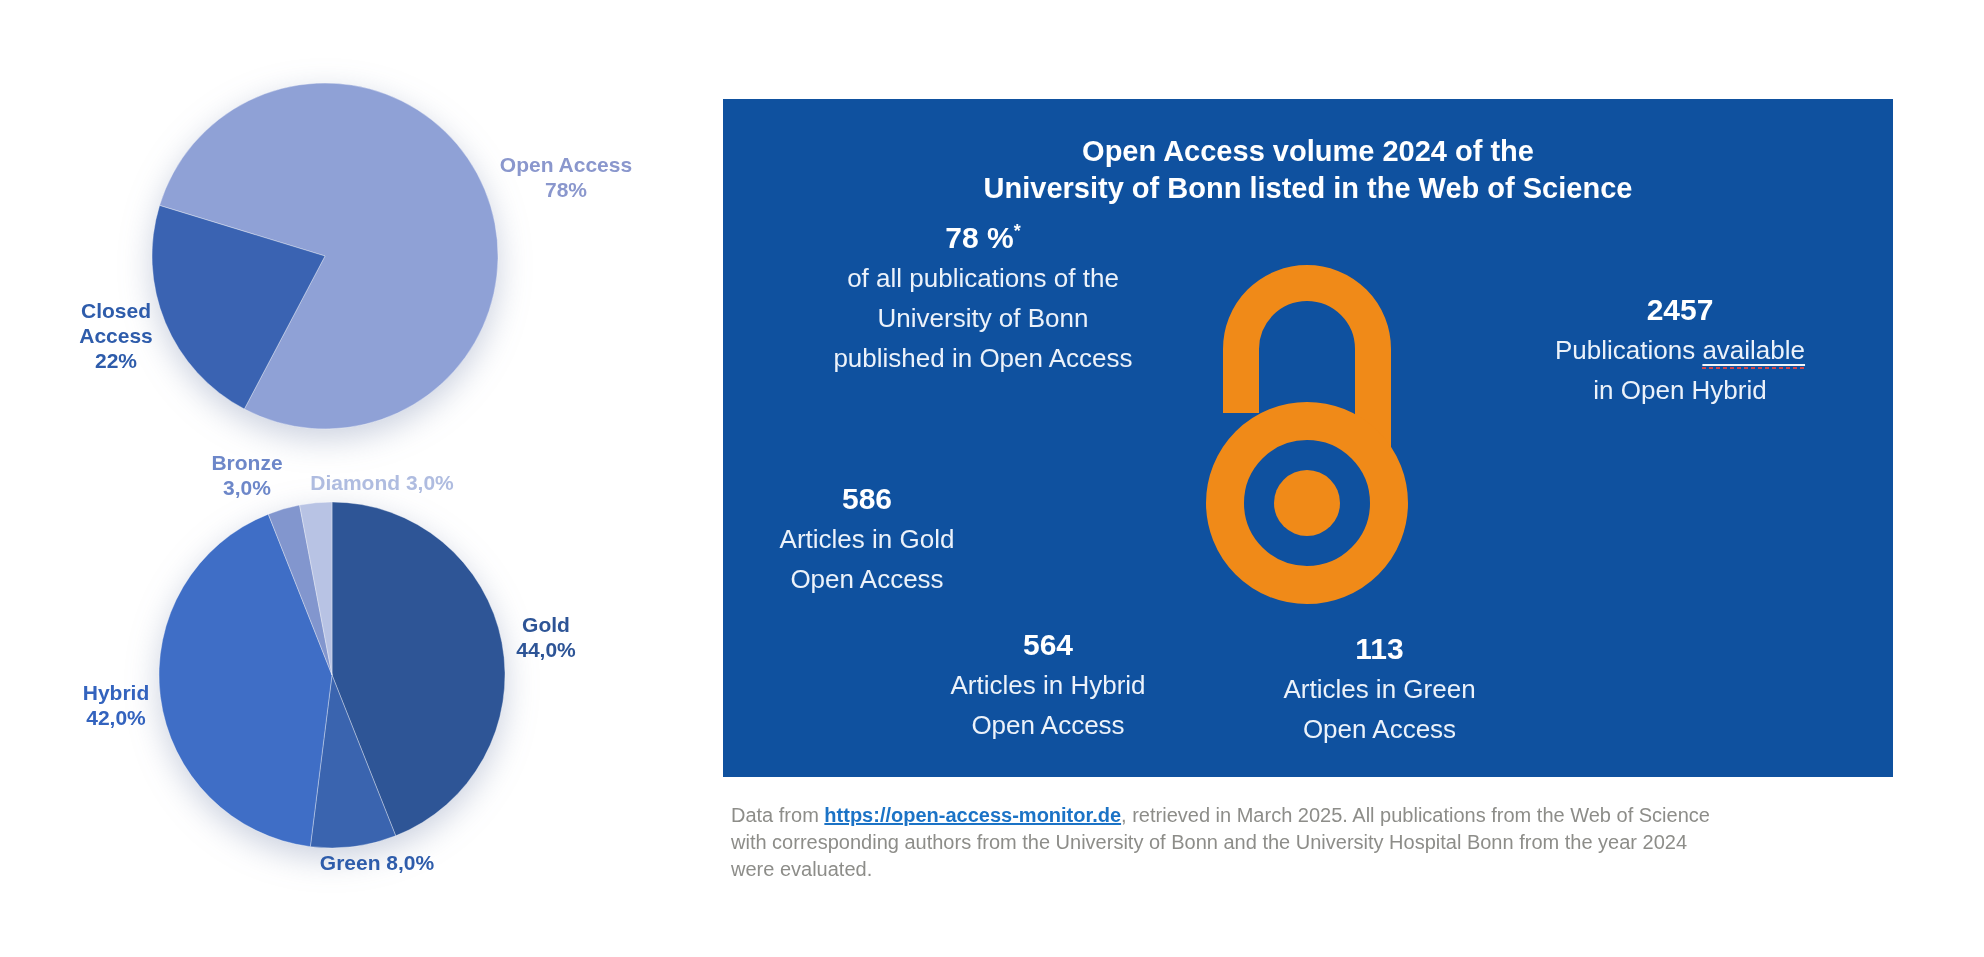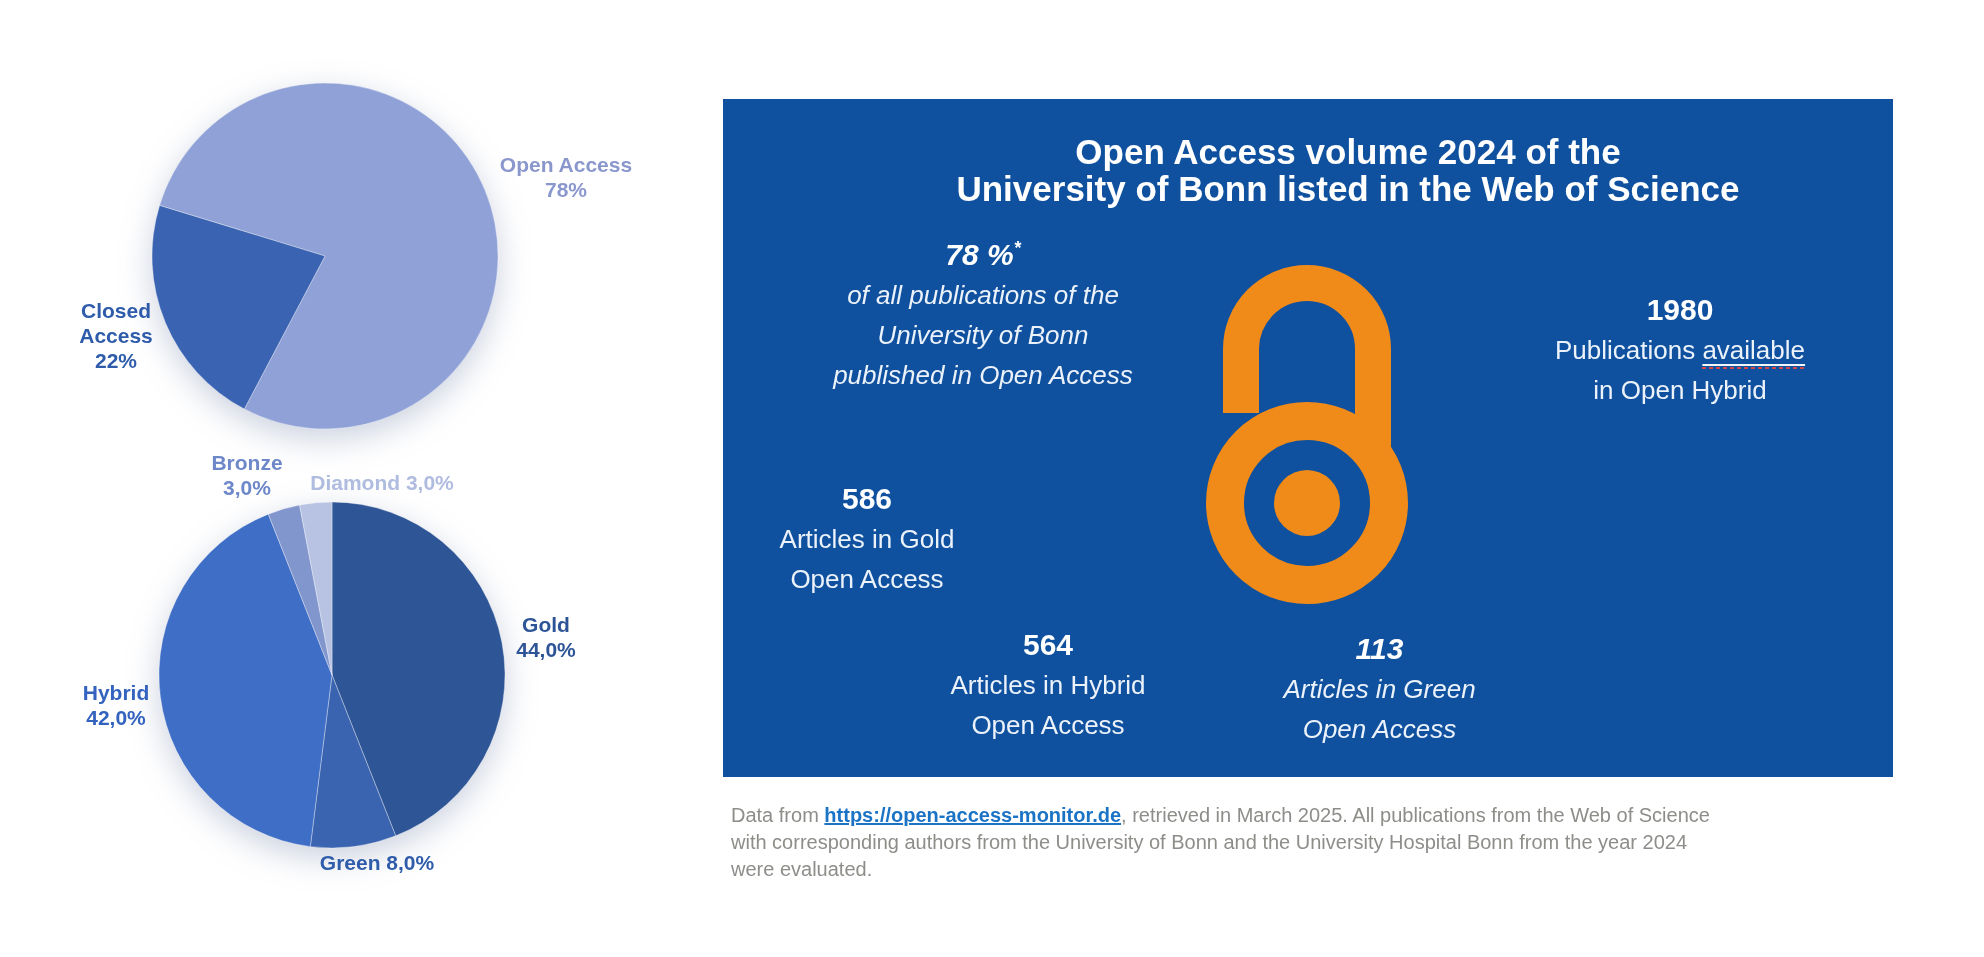--- a/index.html
+++ b/index.html
@@ -10,21 +10,21 @@
   
   .pie-svg{position:absolute;filter:drop-shadow(0px 10px 16px rgba(70,90,140,0.28));}
   .pie-label{position:absolute;text-align:center;font-weight:bold;font-size:21px;line-height:25px;}
   
   #infobox{
     position:absolute;left:723px;top:99px;width:1170px;height:678px;
     color:#ffffff;
   }
   #infobox .box-bg{position:absolute;inset:0;}
   .box-title{position:absolute;left:0;top:34px;width:100%;text-align:center;
-    font-weight:bold;font-size:35px;line-height:37px;color:#ffffff;padding-left:40px;}
+    font-weight:bold;font-size:29px;line-height:37px;color:#ffffff;}
   .stat{position:absolute;text-align:center;color:#ECF2FA;font-size:26px;line-height:40px;}
   .stat .num{font-weight:bold;font-size:30px;color:#ffffff;display:block;line-height:40px;}
   .stat sup{font-size:18px;vertical-align:super;line-height:0;}
   .spellcheck{
     text-decoration:underline;text-decoration-color:rgba(255,255,255,0.95);
     text-decoration-thickness:2px;text-underline-offset:5px;
     background-image:repeating-linear-gradient(90deg,#d0484d 0 4px,transparent 4px 7px);
     background-size:100% 2px;background-repeat:no-repeat;background-position:0 100%;
     padding-bottom:4px;
   }
@@ -90,42 +90,42 @@
   </div>
 
   <div id="infobox">
     <div class="box-bg" style="background:#0F519F;"></div>
 
     <div class="box-title">
       <div>Open Access volume 2024 of the</div>
       <div>University of Bonn listed in the Web of Science</div>
     </div>
 
-    <div class="stat" style="left:110px;top:136px;width:300px;font-style:italic;">
+    <div class="stat" style="left:110px;top:119px;width:300px;">
       <span class="num"><span>78 %</span><sup>*</sup></span>
       <span>of all publications of the University of Bonn published in Open Access</span>
     </div>
 
     <div class="stat" style="left:822px;top:191px;width:270px;">
-      <span class="num">1980</span>
+      <span class="num">2457</span>
       <span><span>Publications </span><span class="spellcheck">available</span><span> in Open Hybrid</span></span>
     </div>
 
     <div class="stat" style="left:29px;top:380px;width:230px;">
       <span class="num">586</span>
       <span>Articles in Gold Open Access</span>
     </div>
 
 
     <div class="stat" style="left:200px;top:526px;width:250px;">
       <span class="num">564</span>
       <span>Articles in Hybrid Open Access</span>
     </div>
 
-    <div class="stat" style="left:534px;top:530px;width:245px;font-style:italic;">
+    <div class="stat" style="left:534px;top:530px;width:245px;">
       <span class="num">113</span>
       <span>Articles in Green Open Access</span>
     </div>
 
     <svg id="oa-logo" width="224" height="372" viewBox="0 0 224 372">
       <path d="M46 168 L46 104 A66 66 0 0 1 178 104 L178 215" fill="none" stroke="#F08A18" stroke-width="36"></path>
       <circle cx="112" cy="258" r="82" fill="none" stroke="#F08A18" stroke-width="38"></circle>
       <circle cx="112" cy="258" r="33" fill="#F08A18"></circle>
     </svg>
   </div>

